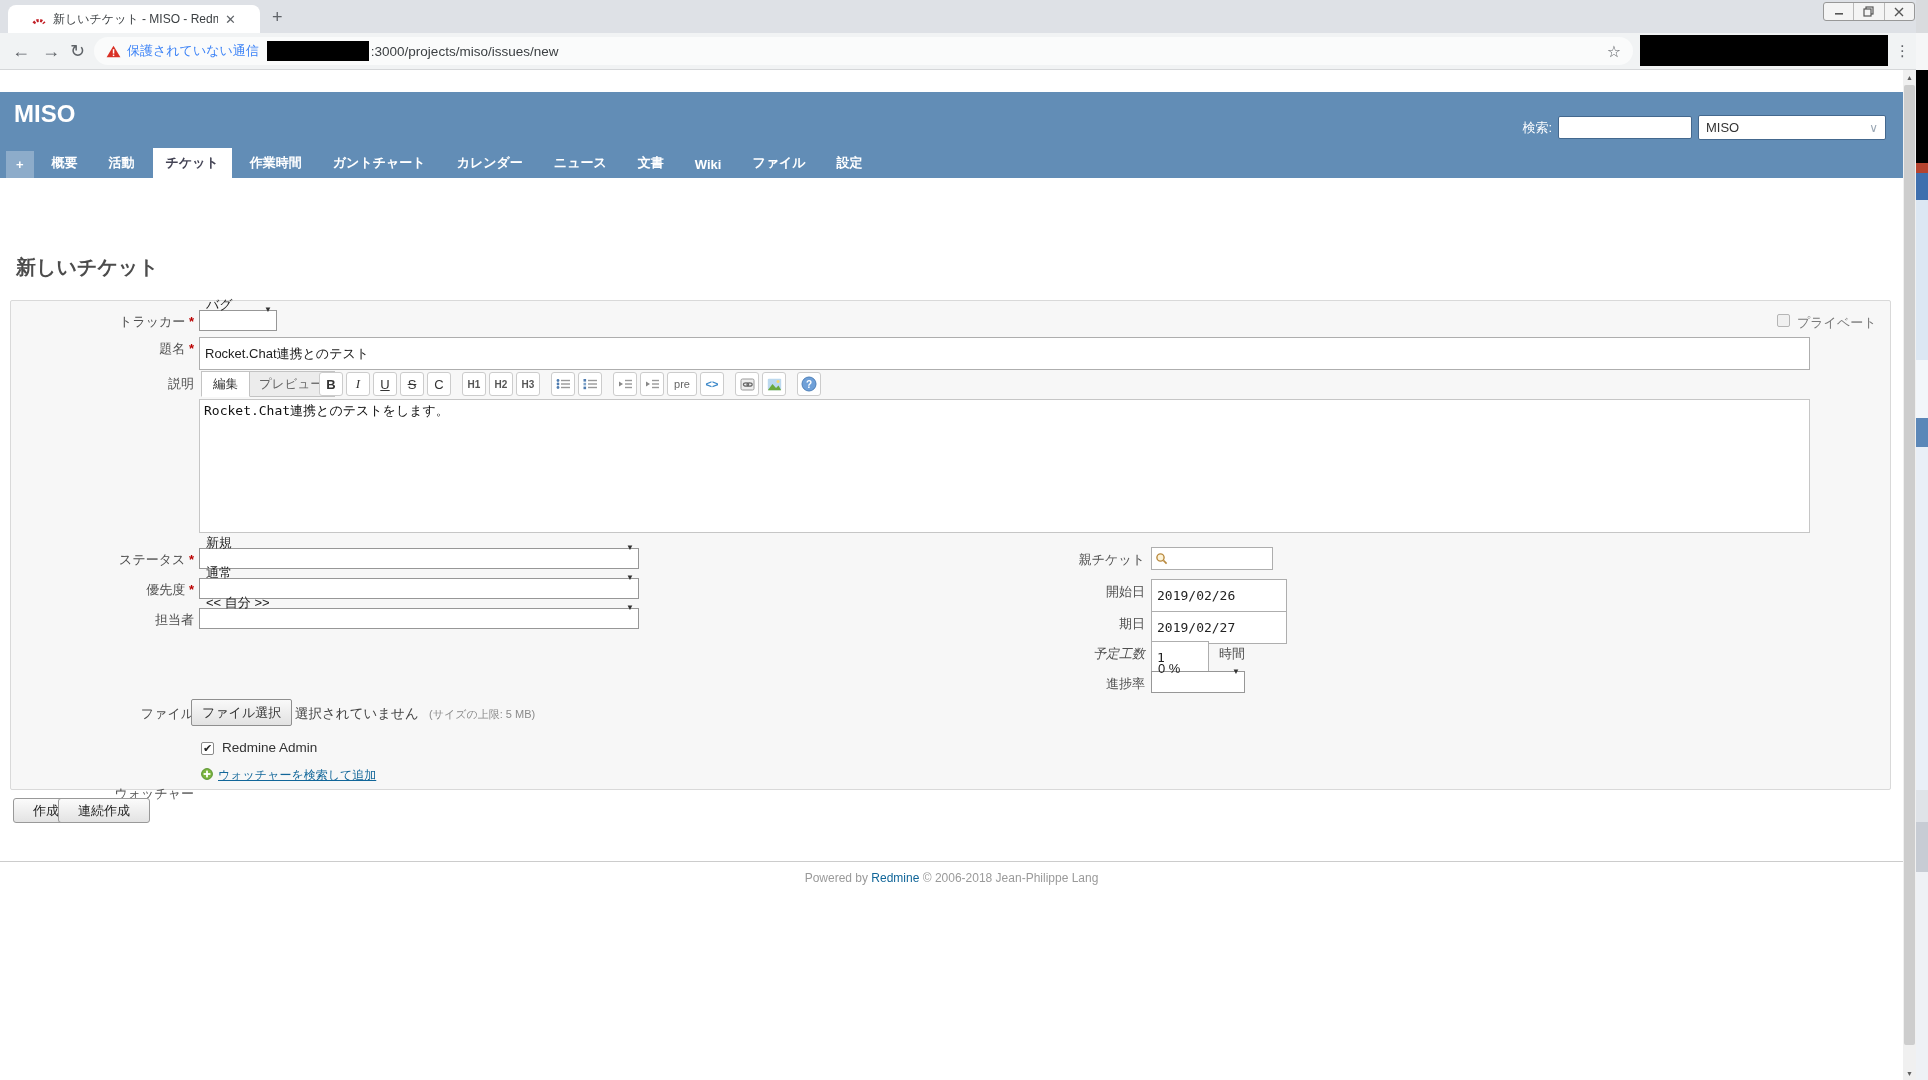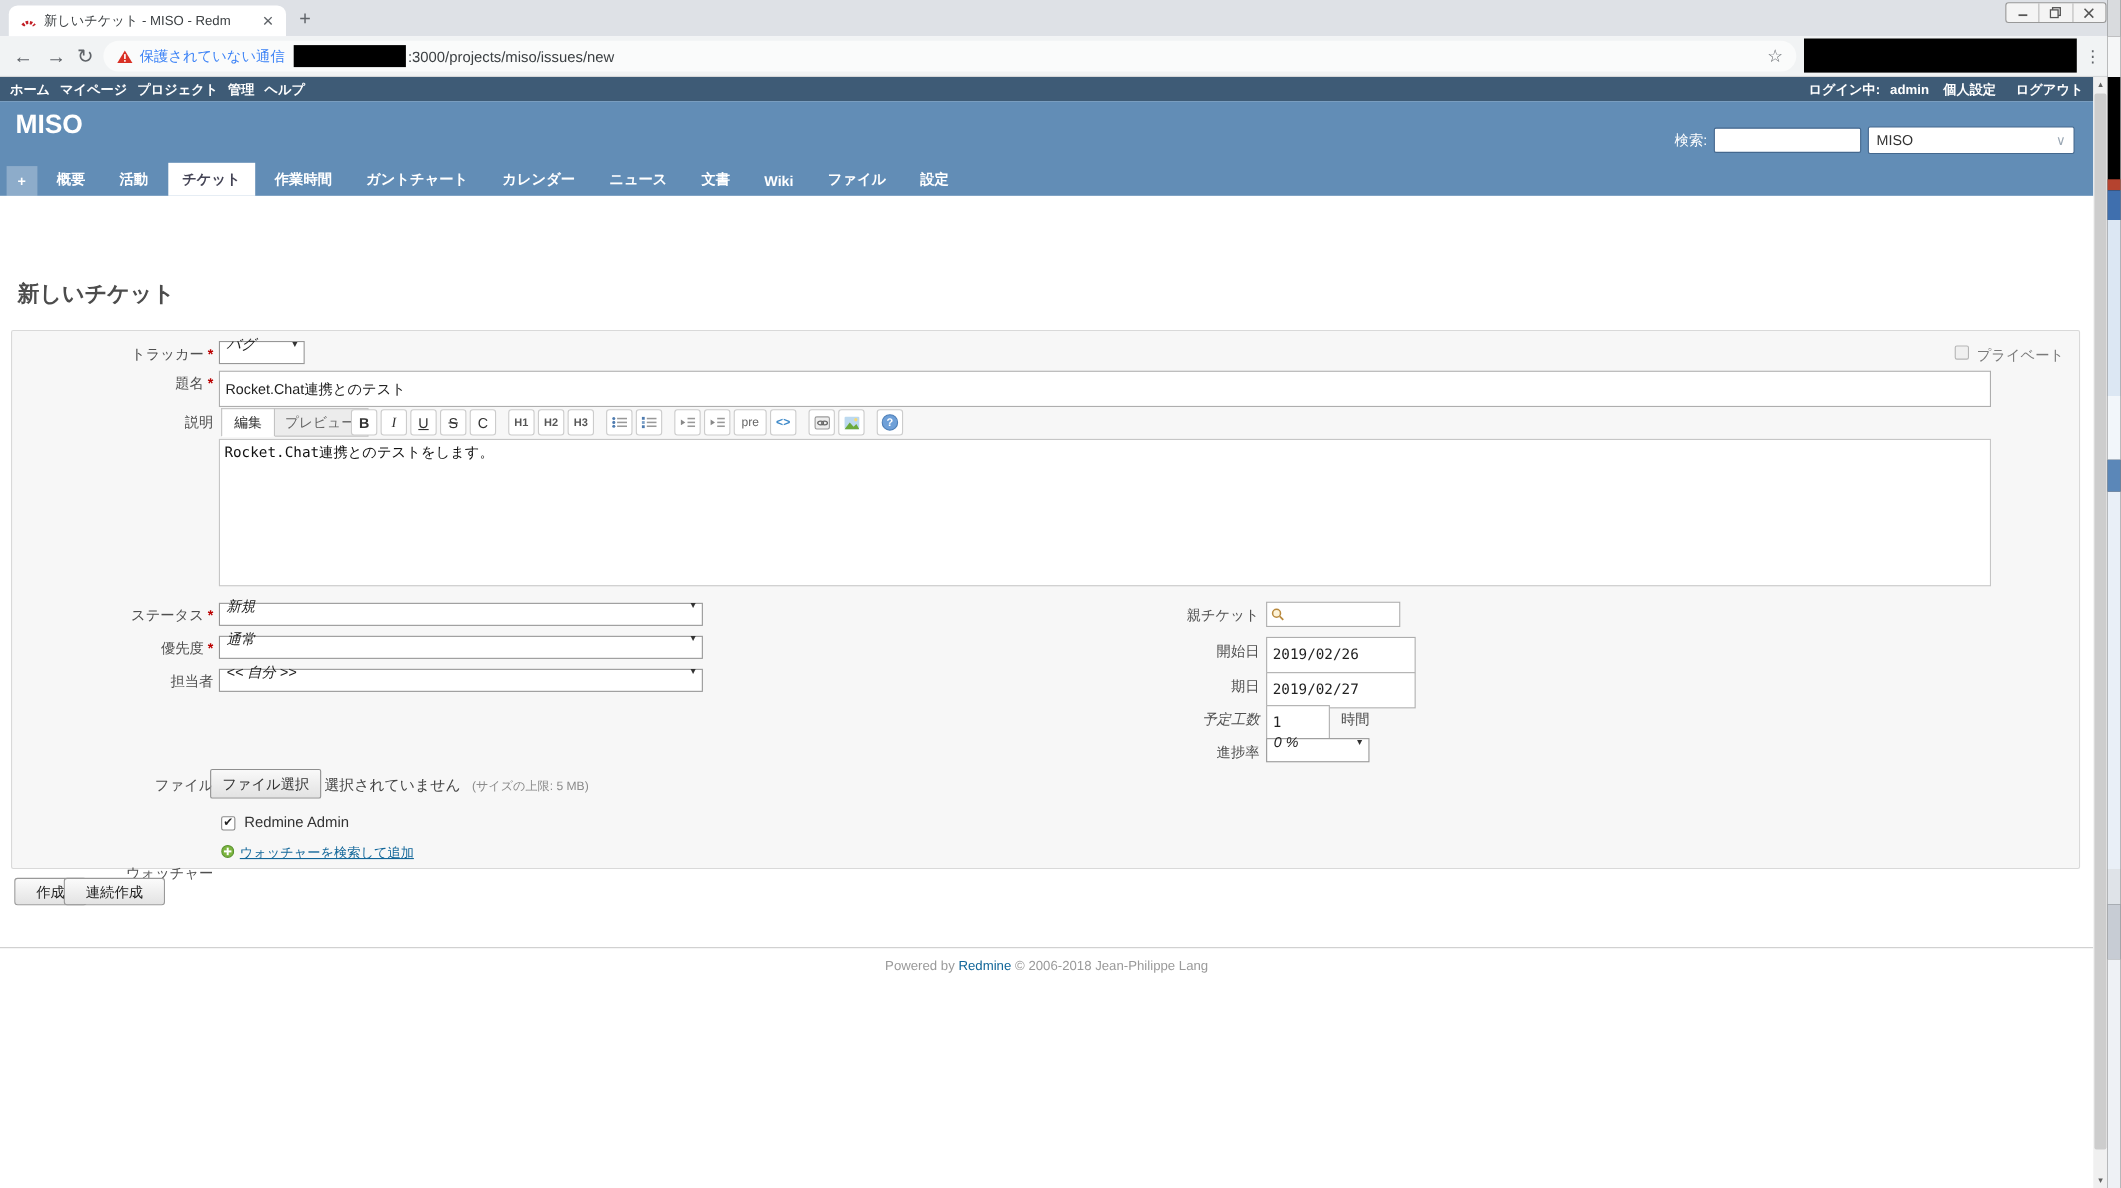--- a/index.html
+++ b/index.html
@@ -5,21 +5,21 @@
   * { box-sizing: border-box; margin: 0; padding: 0; }
   html,body { width:1928px; height:1080px; }
   #screen {
     position: relative; width: 1928px; height: 1080px; overflow: hidden;
     background: #fff; font-family: "Liberation Sans","DejaVu Sans",sans-serif;
     -webkit-font-smoothing: antialiased;
   }
   
   .titlebar { position:absolute; left:0; top:0; width:1916px; height:33px; background:#dee1e6; }
   .tab { position:absolute; left:8px; top:5px; width:252px; height:28px; background:#fff;
-         border-radius:8px 8px 0 0; display:flex; align-items:center; padding:0 11px; gap:7px; }
+         border-radius:8px 8px 0 0; display:flex; align-items:center; padding:0 24px; gap:7px; }
   .tab-title { flex:1; font-size:12px; color:#3c4043; white-space:nowrap; overflow:hidden; }
   .tab-close { font-size:13px; color:#5f6368; line-height:1; cursor:default; }
   .newtab { position:absolute; left:272px; top:7px; font-size:18px; color:#5f6368; }
   .win-controls { position:absolute; left:1823px; top:2px; width:92px; height:19px; display:flex;
          background:#f4f4f4; border:1px solid #989898; border-radius:3px; }
   .win-btn { flex:1; display:flex; align-items:center; justify-content:center; }
   .win-btn + .win-btn { border-left:1px solid #b9b9b9; }
   .toolbar { position:absolute; left:0; top:33px; width:1916px; height:37px; background:#f1f3f4;
          border-bottom:1px solid #d5d7d9; }
   .nav-ic { position:absolute; top:0; height:36px; display:flex; align-items:center; font-size:18px; color:#5f6368; }
@@ -51,21 +51,21 @@
   .mtab.plus { padding:6px 10px; background:rgba(255,255,255,0.28); }
   .mtab.active { background:#fff; color:#445; }
   
   .page-title { position:absolute; left:16px; top:184px; font-size:20px; font-weight:bold; color:#4c4c4c; }
   .box { position:absolute; left:10px; top:230px; width:1881px; height:490px;
         background:#f7f7f7; border:1px solid #d9d9d9; border-radius:2px; }
   .flabel { position:absolute; width:180px; text-align:right; font-size:13px; color:#4f4f4f; white-space:nowrap; }
   .flabel-r { position:absolute; width:130px; left:1004px; text-align:right; font-size:13px; color:#4f4f4f; white-space:nowrap; }
   .req { color:#bb0000; font-weight:bold; }
   .sel { position:absolute; height:21px; background:#fff; border:1px solid #979797; font-size:13px; color:#222;
-        display:flex; align-items:center; justify-content:space-between; padding:0 4px 16px 6px;font-style:italic; }
+        display:flex; align-items:flex-end; justify-content:space-between; padding:0 4px 16px 6px; }
   .sel .arr { font-size:8px; color:#333; margin-left:4px; }
   .inp { position:absolute; height:33px; background:#fff; border:1px solid #aeaeae; font-size:13px; color:#222;
         padding:0 5px; font-family:inherit; }
   .inp.mono { font-family:"DejaVu Sans Mono","Liberation Mono",monospace; font-size:13px; }
   .cbx { position:absolute; width:13px; height:13px; background:#fff; border:1px solid #8a8a8a; border-radius:2px;
         display:flex; align-items:center; justify-content:center; font-size:11px; color:#222; line-height:1; }
   .cbx.off { background:#f0f0f0; border-color:#b5b5b5; }
   
   .wtab { position:absolute; height:26px; display:flex; align-items:center; padding:0 11px; font-size:12.5px;
         border:1px solid #c3c3c3; background:#ececec; color:#666; }
@@ -159,33 +159,20 @@
       <span class="url-text">:3000/projects/miso/issues/new</span>
       <span class="omni-spacer"></span>
       <span class="star">☆</span>
     </div>
     <span class="redact-profile"></span>
     <span class="menu-dots">⋮</span>
   </div>
 
   <div class="page">
 
-    <div class="top-menu">
-      <a href="#">ホーム</a>
-      <a href="#">マイページ</a>
-      <a href="#">プロジェクト</a>
-      <a href="#">管理</a>
-      <a href="#">ヘルプ</a>
-      <span class="tm-right">
-        <span>ログイン中:</span>
-        <a href="#" style="margin-right:4px;">admin</a>
-        <a href="#">個人設定</a>
-        <a href="#" style="margin-right:0;">ログアウト</a>
-      </span>
-    </div>
 
     <div class="header">
       <div class="site-title">MISO</div>
       <div class="search-area">
         <span class="search-label">検索:</span>
         <input class="search-input" style="">
         <div class="proj-select">
           <span>MISO</span>
           <span class="chev">∨</span>
         </div>

